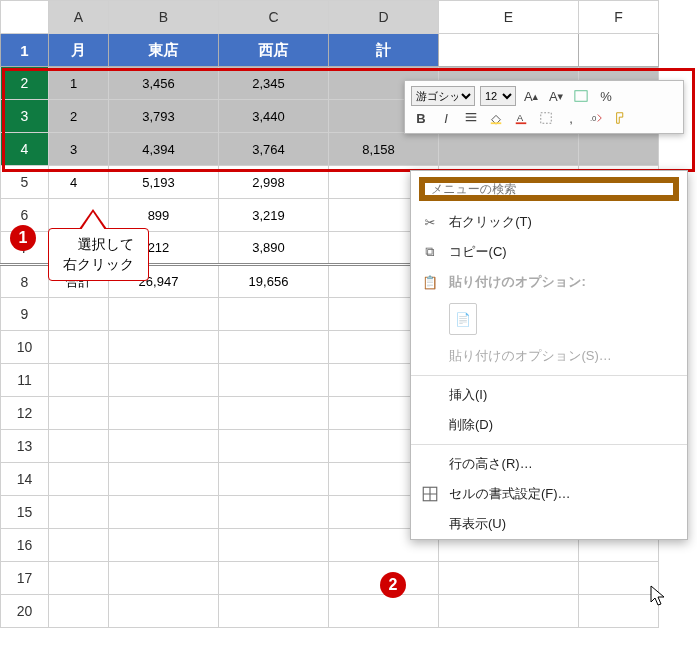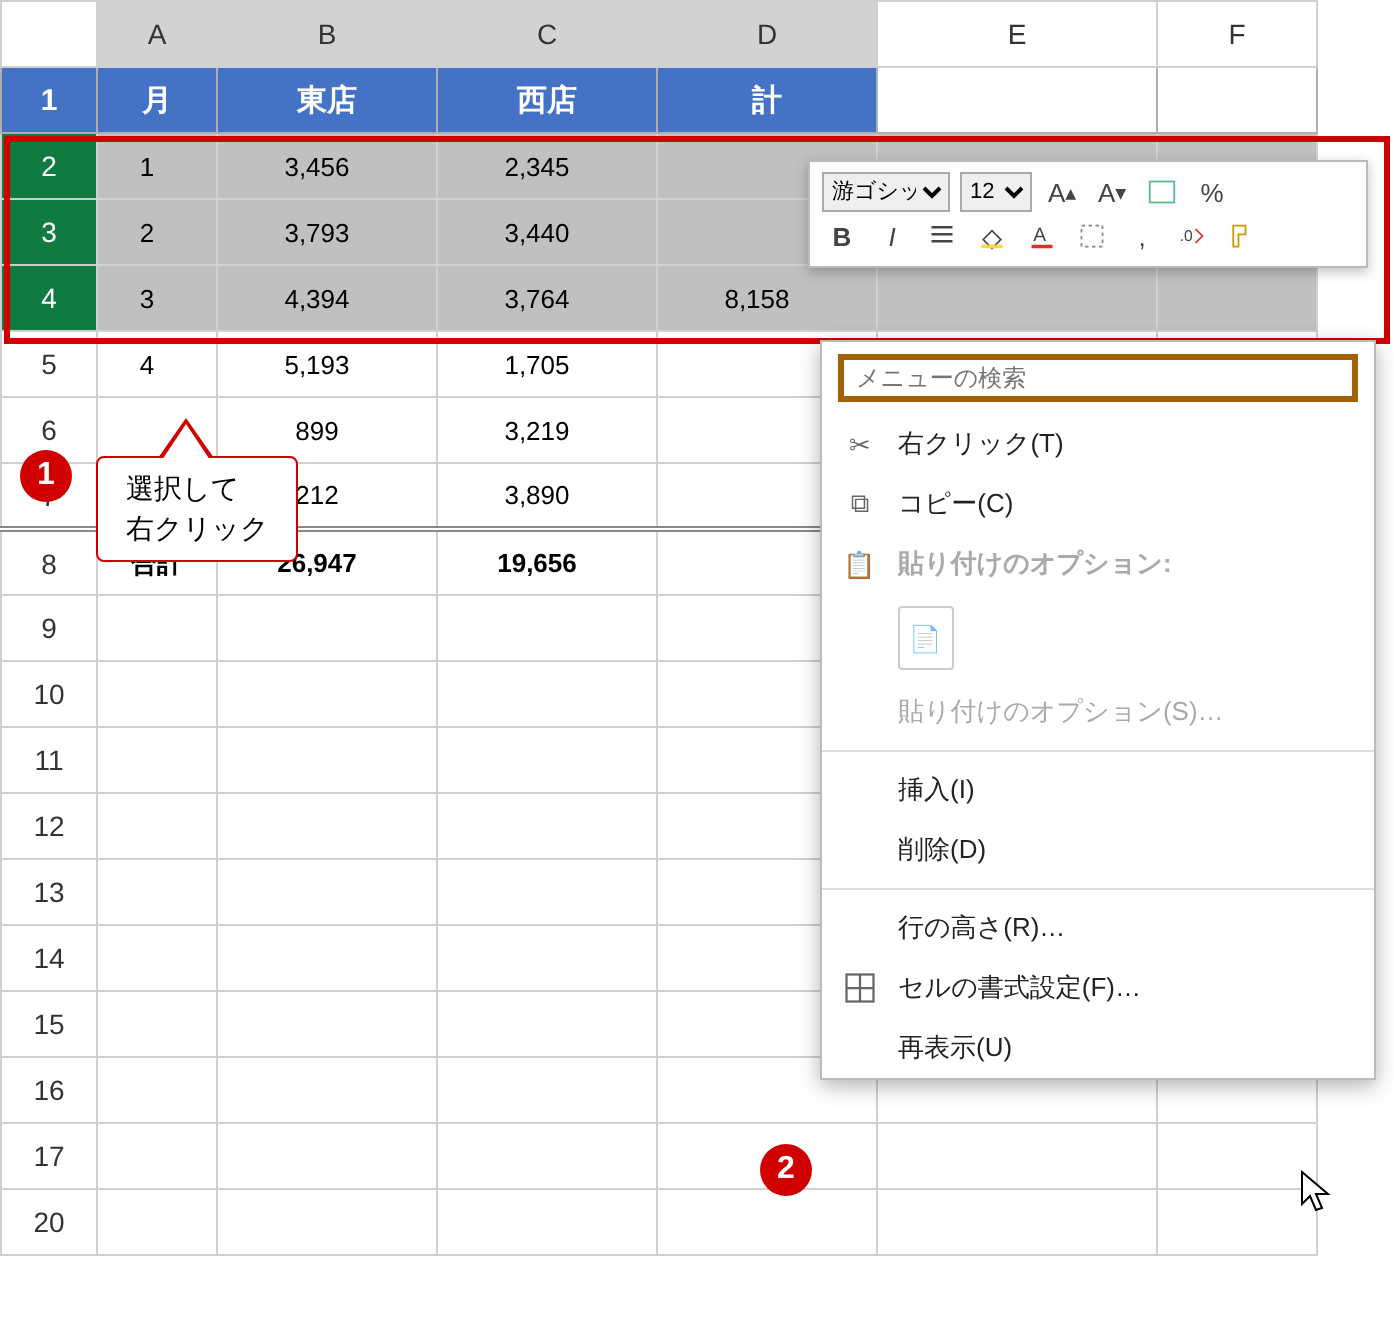--- a/index.html
+++ b/index.html
@@ -39,36 +39,36 @@
   .w-a{width:60px;} .w-b{width:110px;} .w-c{width:110px;}
   .w-d{width:110px;} .w-e{width:140px;} .w-f{width:80px;}
   .thead td {
     background:#4472c4; color:#fff; font-weight:bold; font-size:15px;
     border:1px solid #b0b0b0;
   }
   .sel td { background:#c0c0c0; }
   .sel td.rowhdr { background:#0f7b41; color:#fff; }
   .num { text-align:right; padding-right:10px; }
   .cent { text-align:center; }
-  .total td { font-weight:bold; }
+  .total td { font-weight:normal; }
   .dbltop td { border-top:3px double #888; }
   .empty td { background:#fff; }
   .sel-outline {
     position:absolute;
     border:3px solid #d00000;
     pointer-events:none;
   }
   .callout {
     position:absolute;
     background:#fff;
     border:1.5px solid #d00000;
     border-radius:4px;
     padding:6px 14px;
     font-size:14px;
-    text-align:left;
+    text-align:right;
     line-height:1.4;
     z-index:5;
   }
   .callout::before, .callout::after {
     content:"";
     position:absolute;
     width:0;height:0;
     border-style:solid;
   }
   .callout::before {
@@ -115,21 +115,21 @@
     background:#fff;
     border:1px solid #bbb;
     box-shadow:0 3px 10px rgba(0,0,0,.3);
     z-index:15;
     font-size:13px;
   }
   .ctxmenu .search {
     padding:6px 8px;
   }
   .ctxmenu .search input{
-    width:100%; height:24px; border:3px solid #a16207;
+    width:100%; height:24px; border:6px solid #a16207;
     padding:0 6px; font-size:12px; color:#888;
   }
   .ctxmenu .mi {
     display:flex; align-items:center;
     height:30px; padding:0 12px 0 10px;
     gap:10px; color:#222;
   }
   .ctxmenu .mi .ic{width:18px;display:flex;justify-content:center;color:#666;}
   .ctxmenu .mi.disabled{color:#aaa;}
   .ctxmenu .mi.disabled .ic{color:#ccc;}
@@ -193,21 +193,21 @@
     <td class="num">4,394</td>
     <td class="num">3,764</td>
     <td class="num">8,158</td>
     <td></td>
     <td></td>
   </tr>
   <tr>
     <td class="rowhdr">5</td>
     <td class="num">4</td>
     <td class="num">5,193</td>
-    <td class="num">1,705</td>
+    <td class="num">2,998</td>
     <td class="num"></td>
     <td></td>
     <td></td>
   </tr>
   <tr>
     <td class="rowhdr">6</td>
     <td class="num"></td>
     <td class="num">899</td>
     <td class="num">3,219</td>
     <td class="num"></td>

